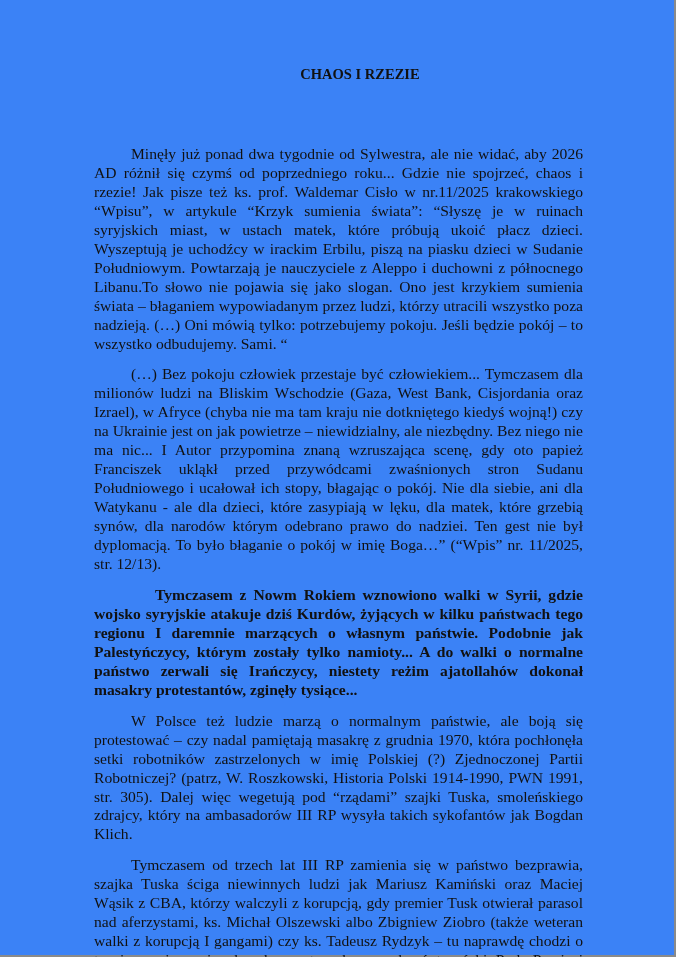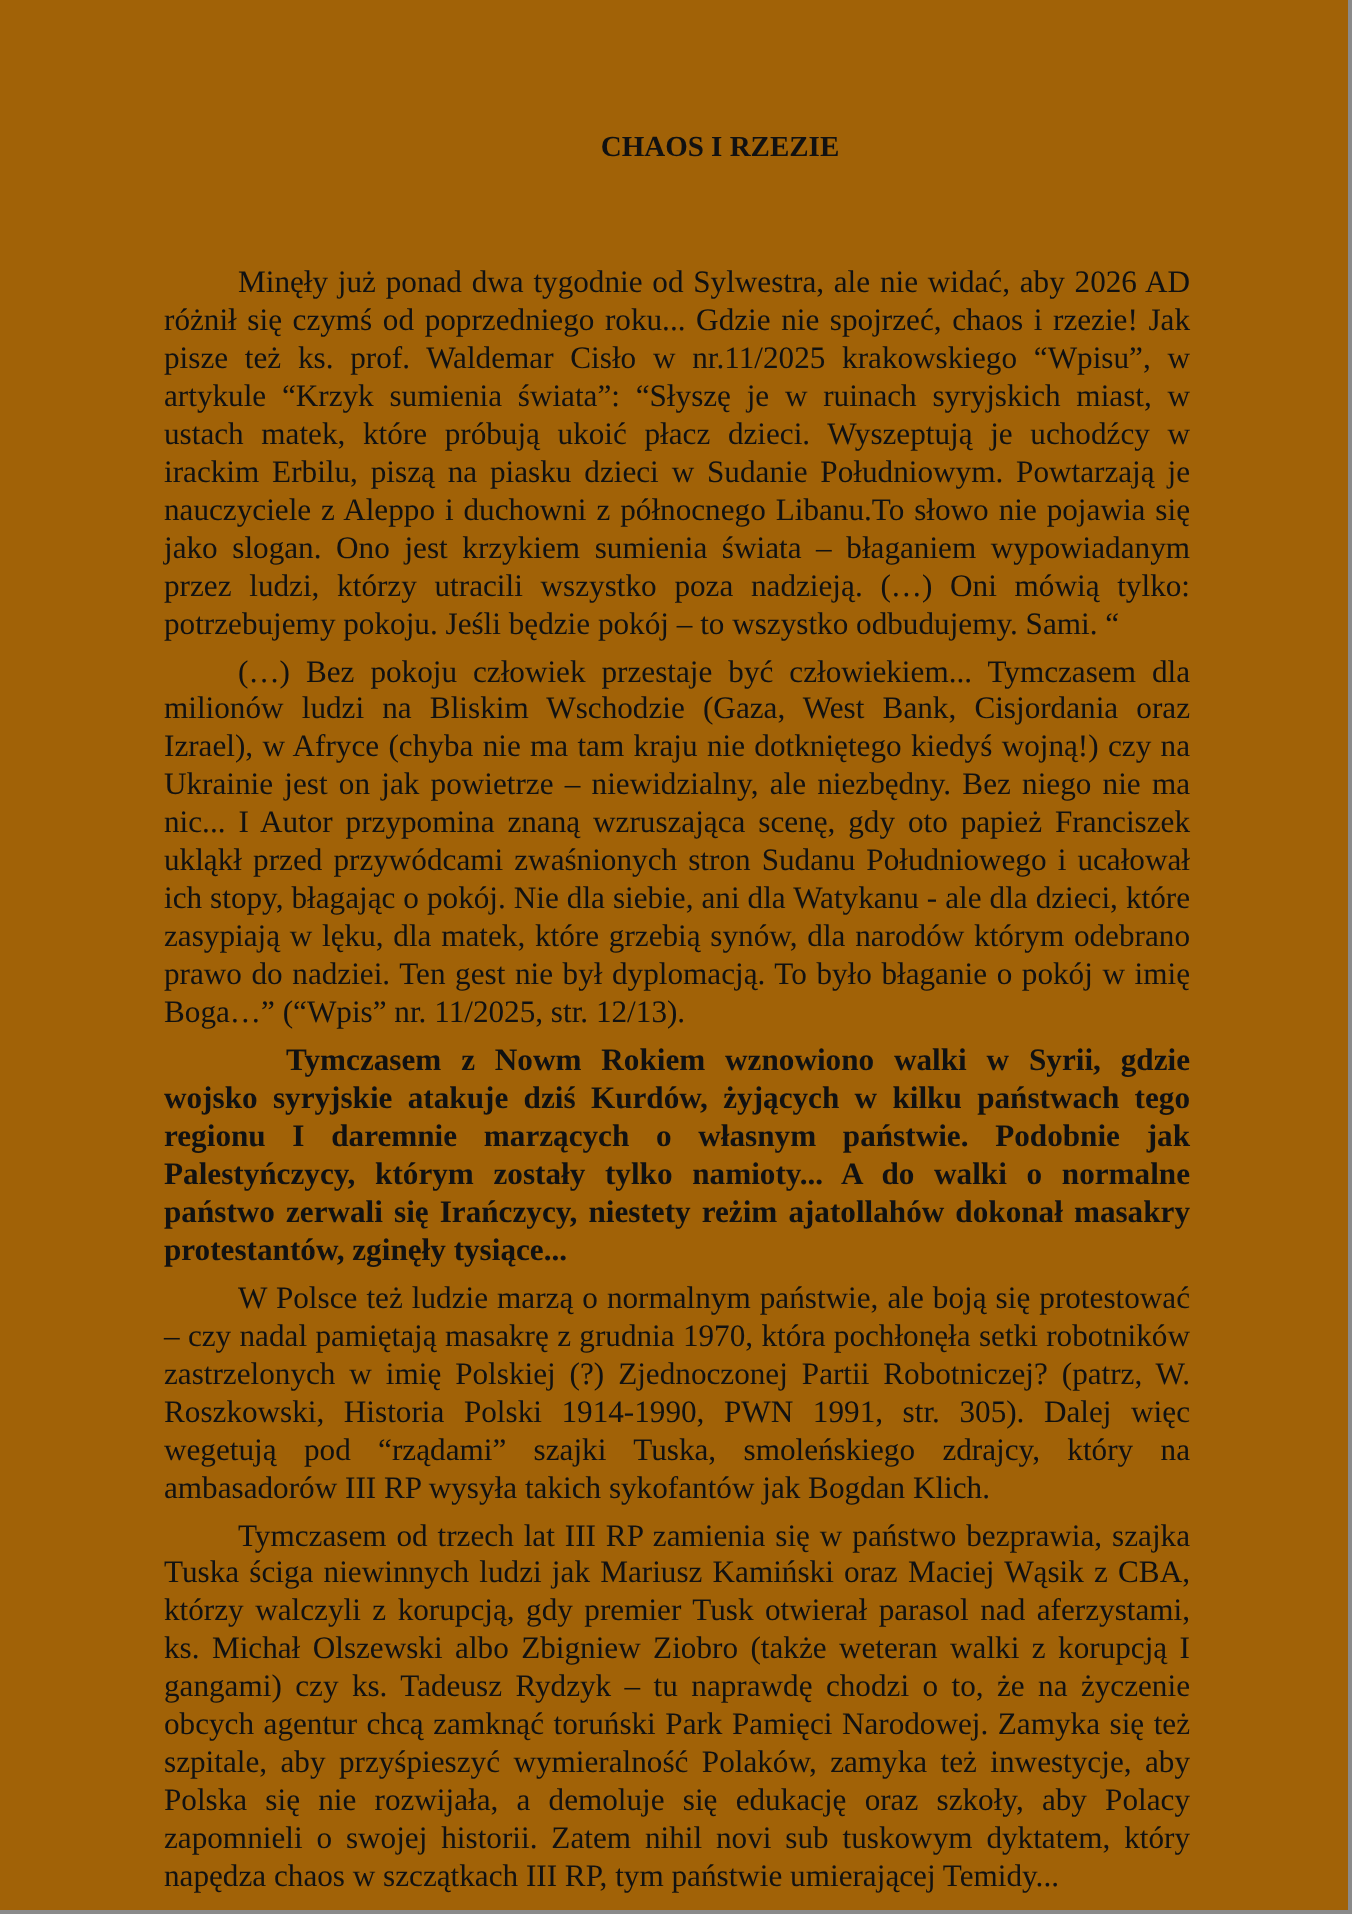--- a/index.html
+++ b/index.html
@@ -1,37 +1,37 @@
 <!DOCTYPE html>
 <html><head>
   <meta charset="utf-8">
   <style>
     html, body { margin: 0; padding: 0; background: #ffffff; }
     body { width: 676px; height: 957px; overflow: hidden; position: relative; }
     .page {
       position: absolute; left: 0; top: 0;
       width: 674px; height: 955px;
-      background: #a16207;
+      background: #3b82f6;
       border-right: 2px solid #8a8a8a;
       border-bottom: 2px solid #8a8a8a;
     }
     .title {
       position: absolute; left: 0; width: 720px; top: 66px;
       text-align: center;
       font-family: "Liberation Serif", serif;
       font-weight: bold; font-size: 14.5px; color: #111;
       letter-spacing: 0px;
     }
     .body-text {
       position: absolute; left: 82px; width: 513px; top: 133px;
       font-family: "Liberation Serif", serif;
       font-size: 15.6px; line-height: 18.95px; color: #111;
       text-align: justify;
     }
-    .body-text p { margin: 0; text-indent: 37px; }
+    .body-text p { margin: 12px; text-indent: 37px; }
     .body-text p + p { margin-top: 5px; }
     .body-text p.big-indent { text-indent: 61px; font-weight: bold; }
   </style>
 </head>
 <body>
 
 <div class="page">
   <div class="title">CHAOS I RZEZIE</div>
   <div class="body-text">
     <p>Minęły już ponad dwa tygodnie od Sylwestra, ale nie widać, aby 2026 AD różnił się czymś od poprzedniego roku... Gdzie nie spojrzeć, chaos i rzezie! Jak pisze też ks. prof. Waldemar Cisło w nr.11/2025 krakowskiego “Wpisu”, w artykule “Krzyk sumienia świata”: “Słyszę je w ruinach  syryjskich miast, w ustach matek, które próbują ukoić płacz dzieci. Wyszeptują je uchodźcy w irackim Erbilu, piszą na piasku dzieci w Sudanie Południowym. Powtarzają je nauczyciele z Aleppo i duchowni z północnego Libanu.To słowo nie pojawia się jako slogan. Ono jest krzykiem sumienia świata – błaganiem wypowiadanym przez ludzi, którzy utracili wszystko poza nadzieją. (…) Oni mówią tylko: potrzebujemy pokoju. Jeśli będzie pokój – to wszystko odbudujemy. Sami. “</p>

